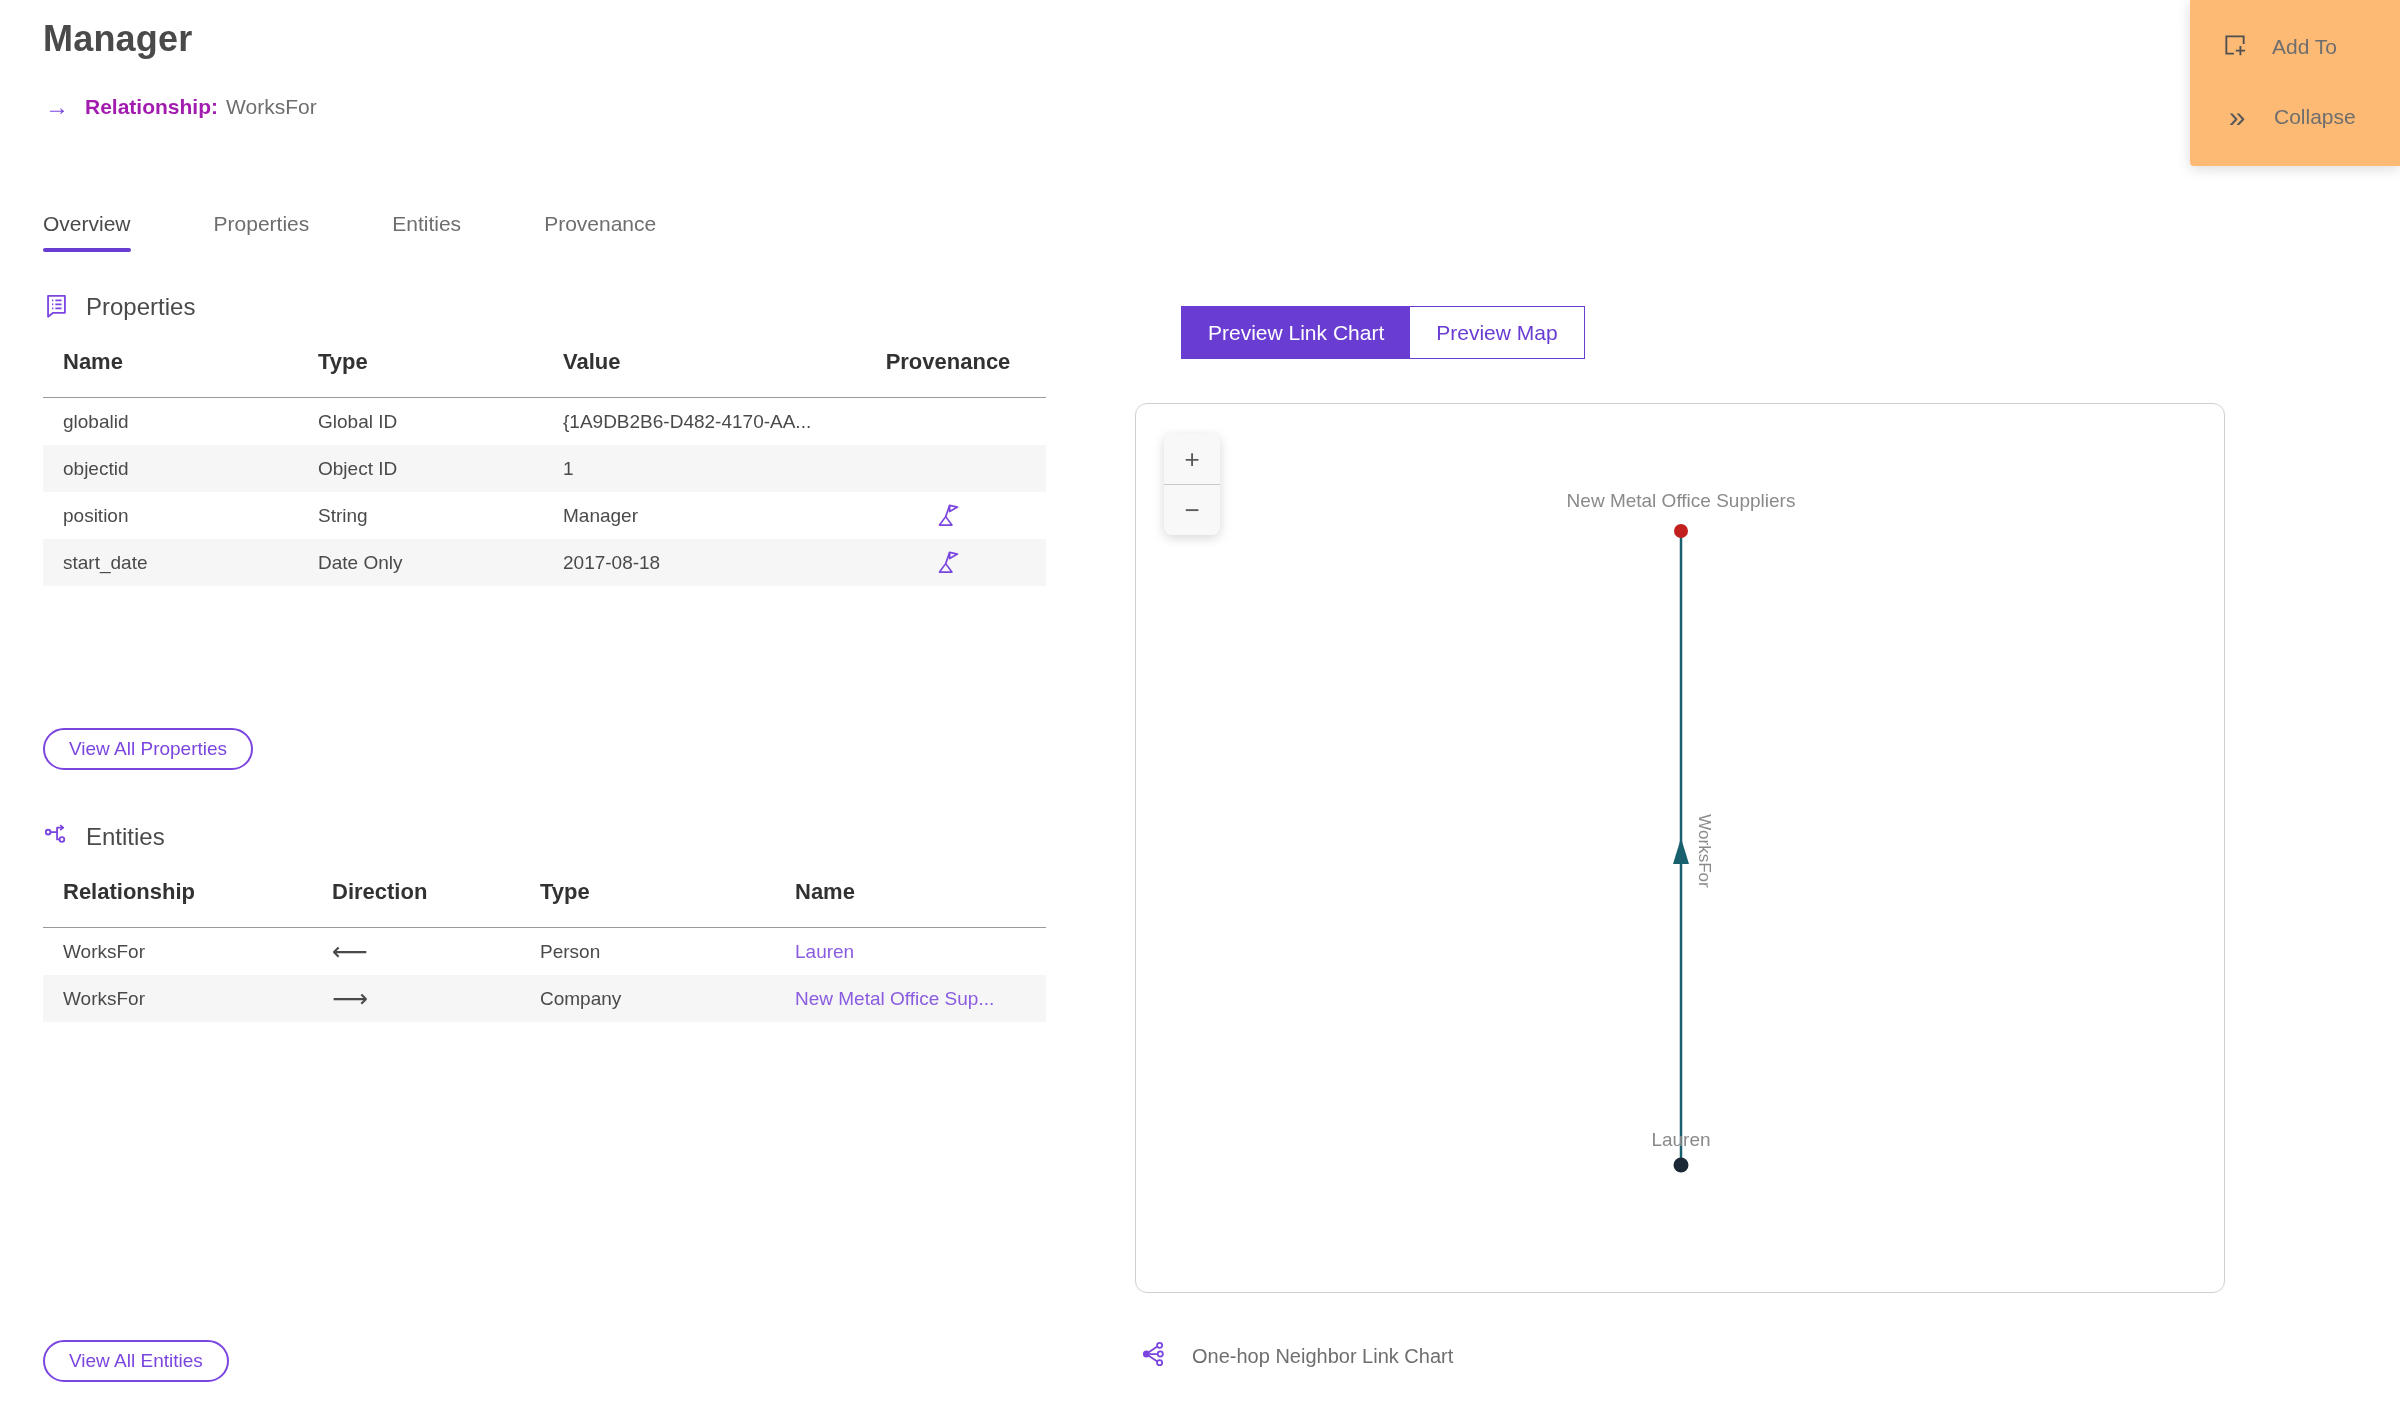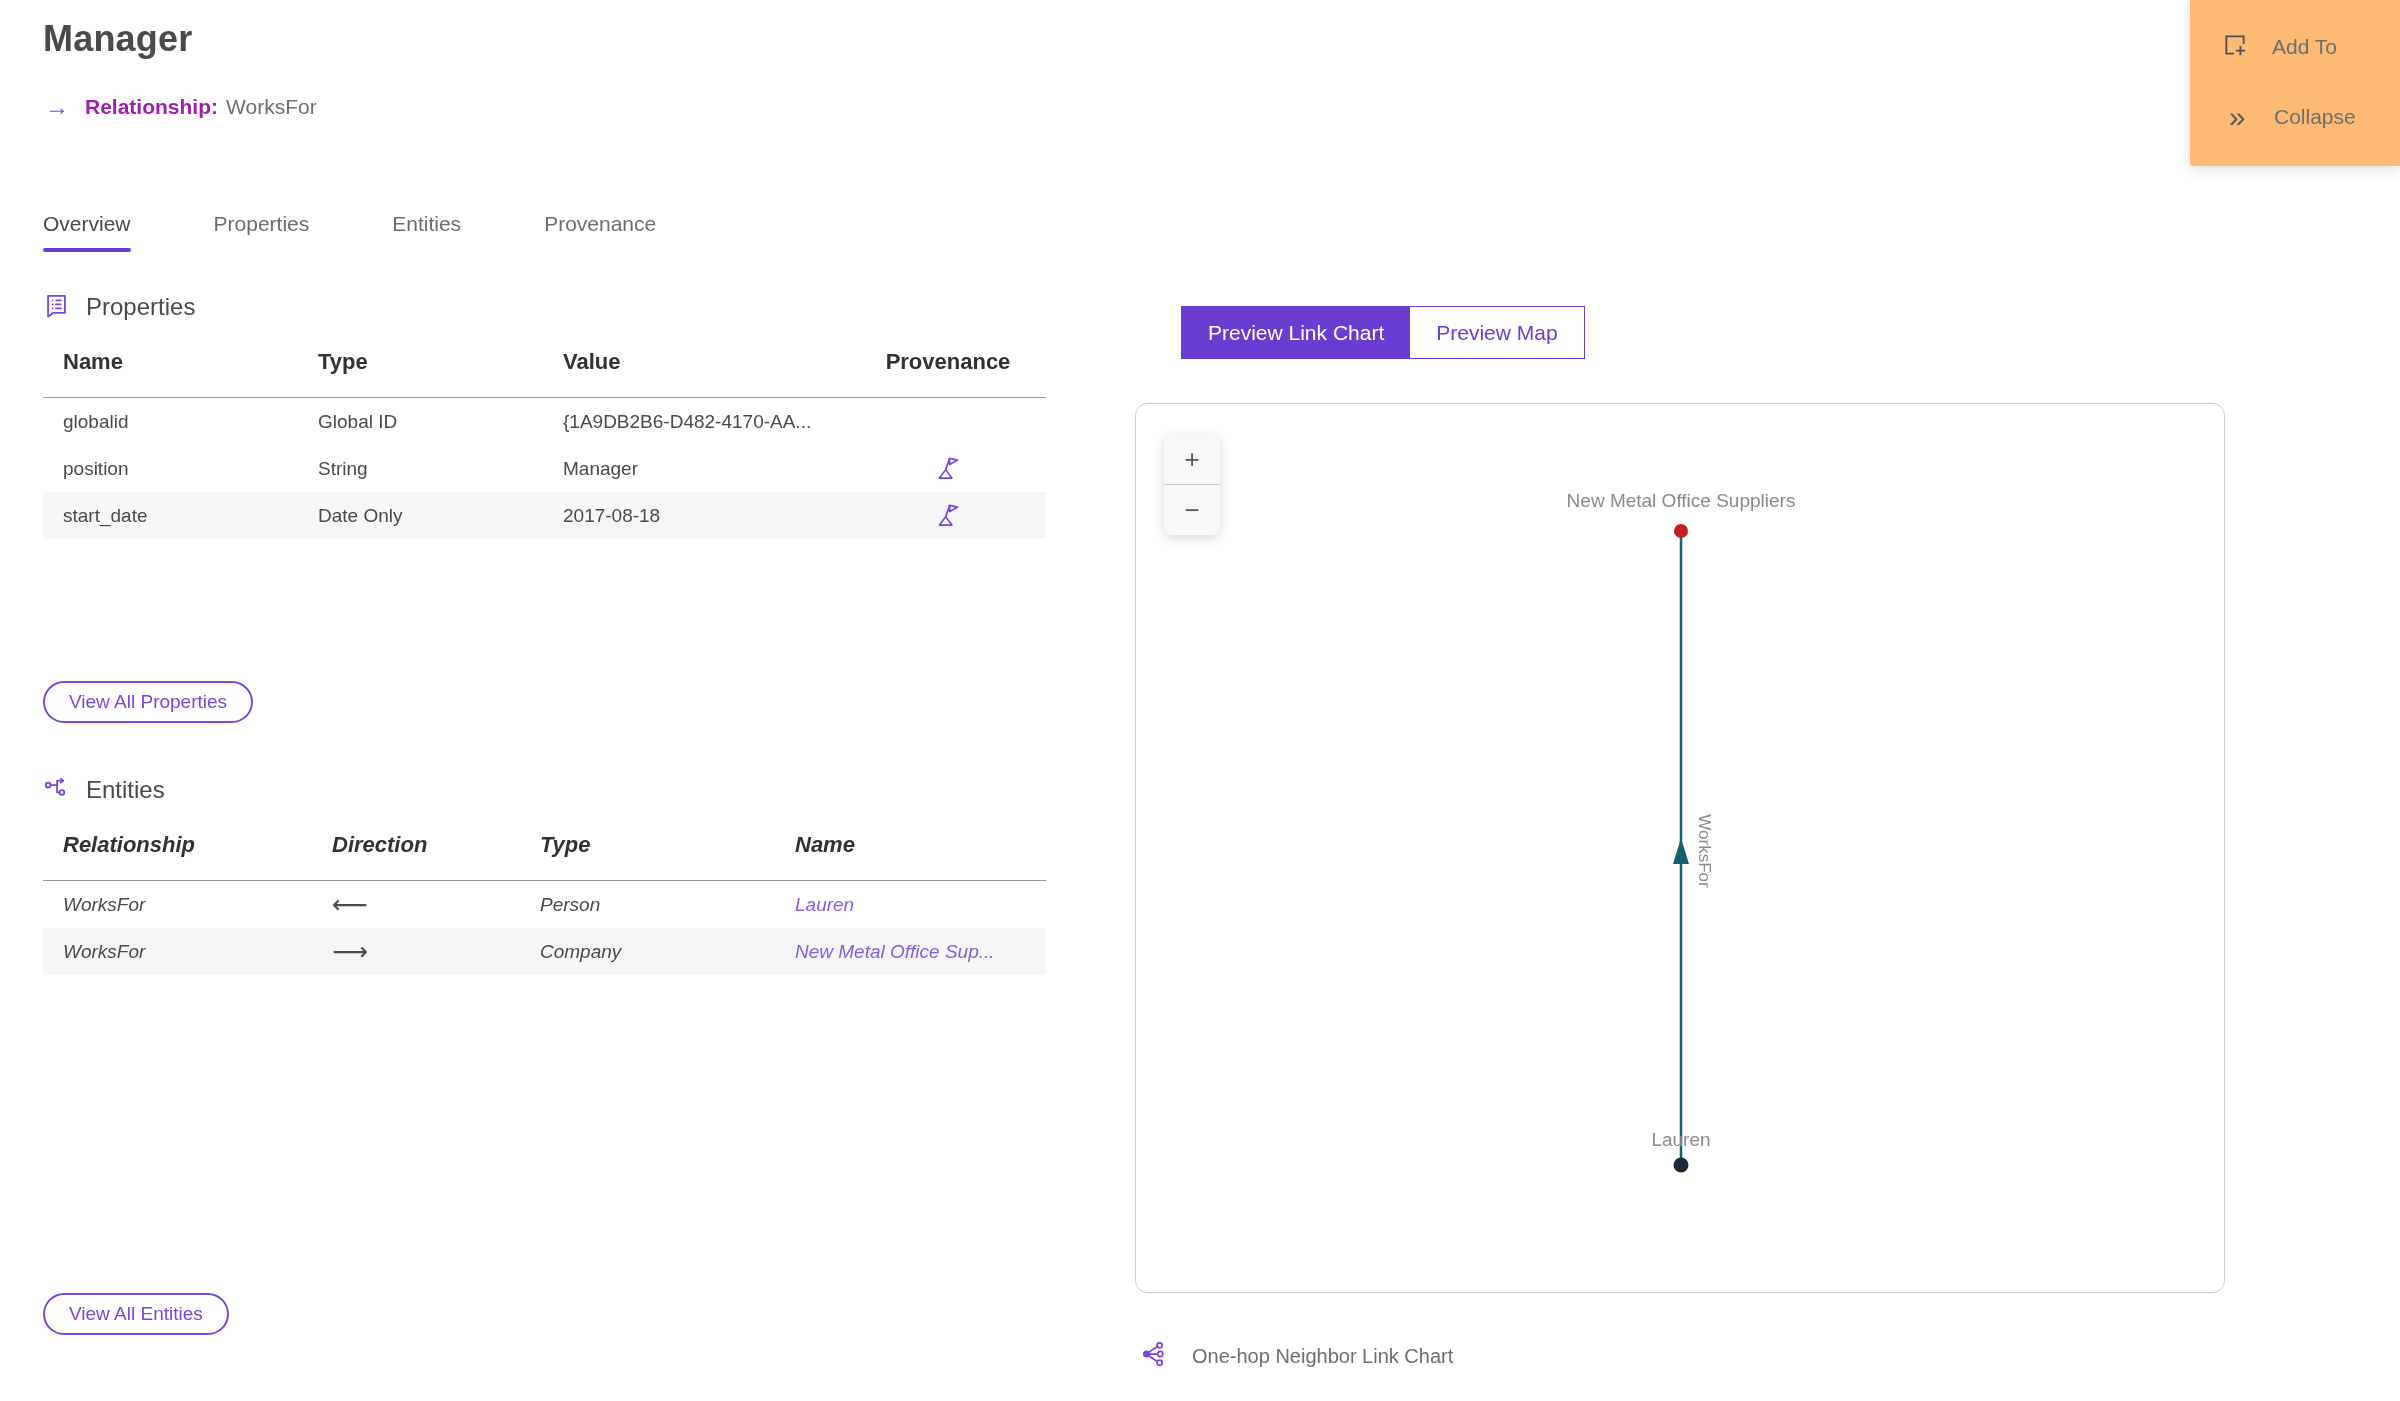--- a/index.html
+++ b/index.html
@@ -31,21 +31,21 @@
   .left-col { position:absolute; left:43px; top:292px; width:1003px; }
   .section-head { display:flex; align-items:center; gap:16px; height:30px; }
   .section-head .s-title { font-size:24px; color:#4a4a4a; }
 
   .tbl { width:100%; }
   .tbl-header { display:grid; align-items:end; height:50px; padding-bottom:22px;
                 border-bottom:1px solid #9a9a9a; font-weight:700; font-size:22px; color:#323232; }
   .tbl-row { display:grid; align-items:center; height:47px; font-size:19px; color:#4a4a4a; }
   .tbl-row.alt { background:#f6f6f6; }
   .p-grid { grid-template-columns:275px 245px 287px 196px; }
-  .e-grid { grid-template-columns:289px 208px 255px 251px;font-style:italic; }
+  .e-grid { grid-template-columns:289px 208px 255px 251px; }
   .cell-pad { padding-left:20px; }
   .cell-center { display:flex; justify-content:center; align-items:center; }
   .dir-cell { font-size:25px; color:#4a4a4a; }
   .link { color:#8a5ce0; cursor:pointer; }
 
   .btn-row { display:flex; justify-content:flex-start; }
   .pill-btn { display:inline-block; border:2px solid #7b45e0; color:#7b45e0; background:#fff;
               border-radius:22px; padding:8px 24px; font-size:19px; cursor:pointer; }
   .mt-props-btn { margin-top:142px; }
   .mt-ent-head { margin-top:52px; }
@@ -126,20 +126,26 @@
       <div class="cell-center">Provenance</div>
     </div>
 
     <div class="tbl-row p-grid">
       <div class="cell-pad">globalid</div>
       <div>Global ID</div>
       <div>{1A9DB2B6-D482-4170-AA...</div>
       <div class="cell-center"></div>
     </div>
 
+    <div class="tbl-row p-grid alt">
+      <div class="cell-pad">objectid</div>
+      <div>Object ID</div>
+      <div>1</div>
+      <div class="cell-center"></div>
+    </div>
 
     <div class="tbl-row p-grid">
       <div class="cell-pad">position</div>
       <div>String</div>
       <div>Manager</div>
       <div class="cell-center">
         <svg width="27" height="27" viewBox="0 0 24 24" fill="none" stroke="#7b45e0" stroke-width="1.5" stroke-linejoin="round">
           <polygon points="13,3 20,4.5 13,8.5"></polygon>
           <line x1="13" y1="3" x2="9.5" y2="13"></line>
           <polygon points="9.5,13 4,20.5 15,20.5"></polygon>

